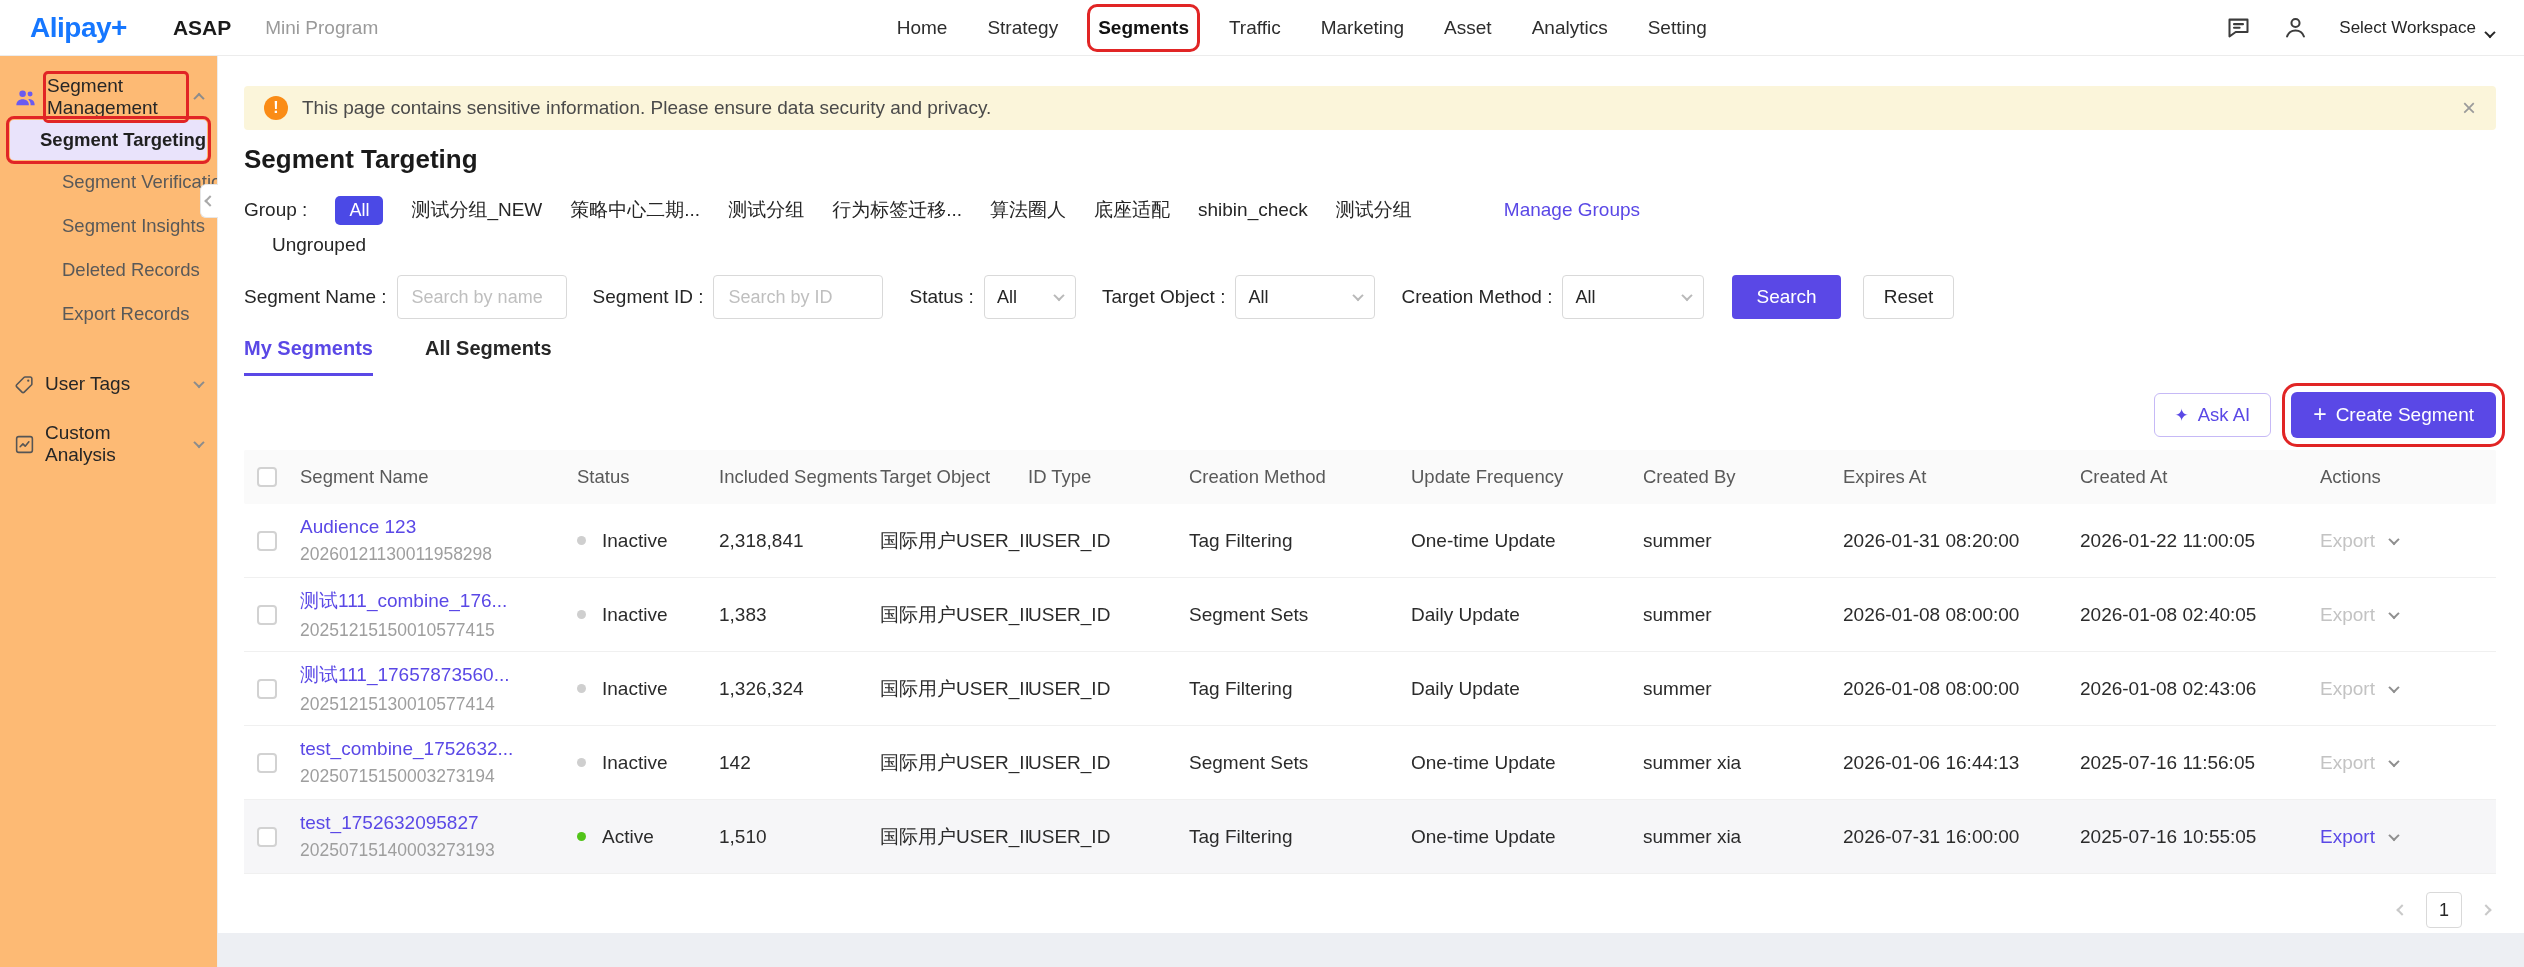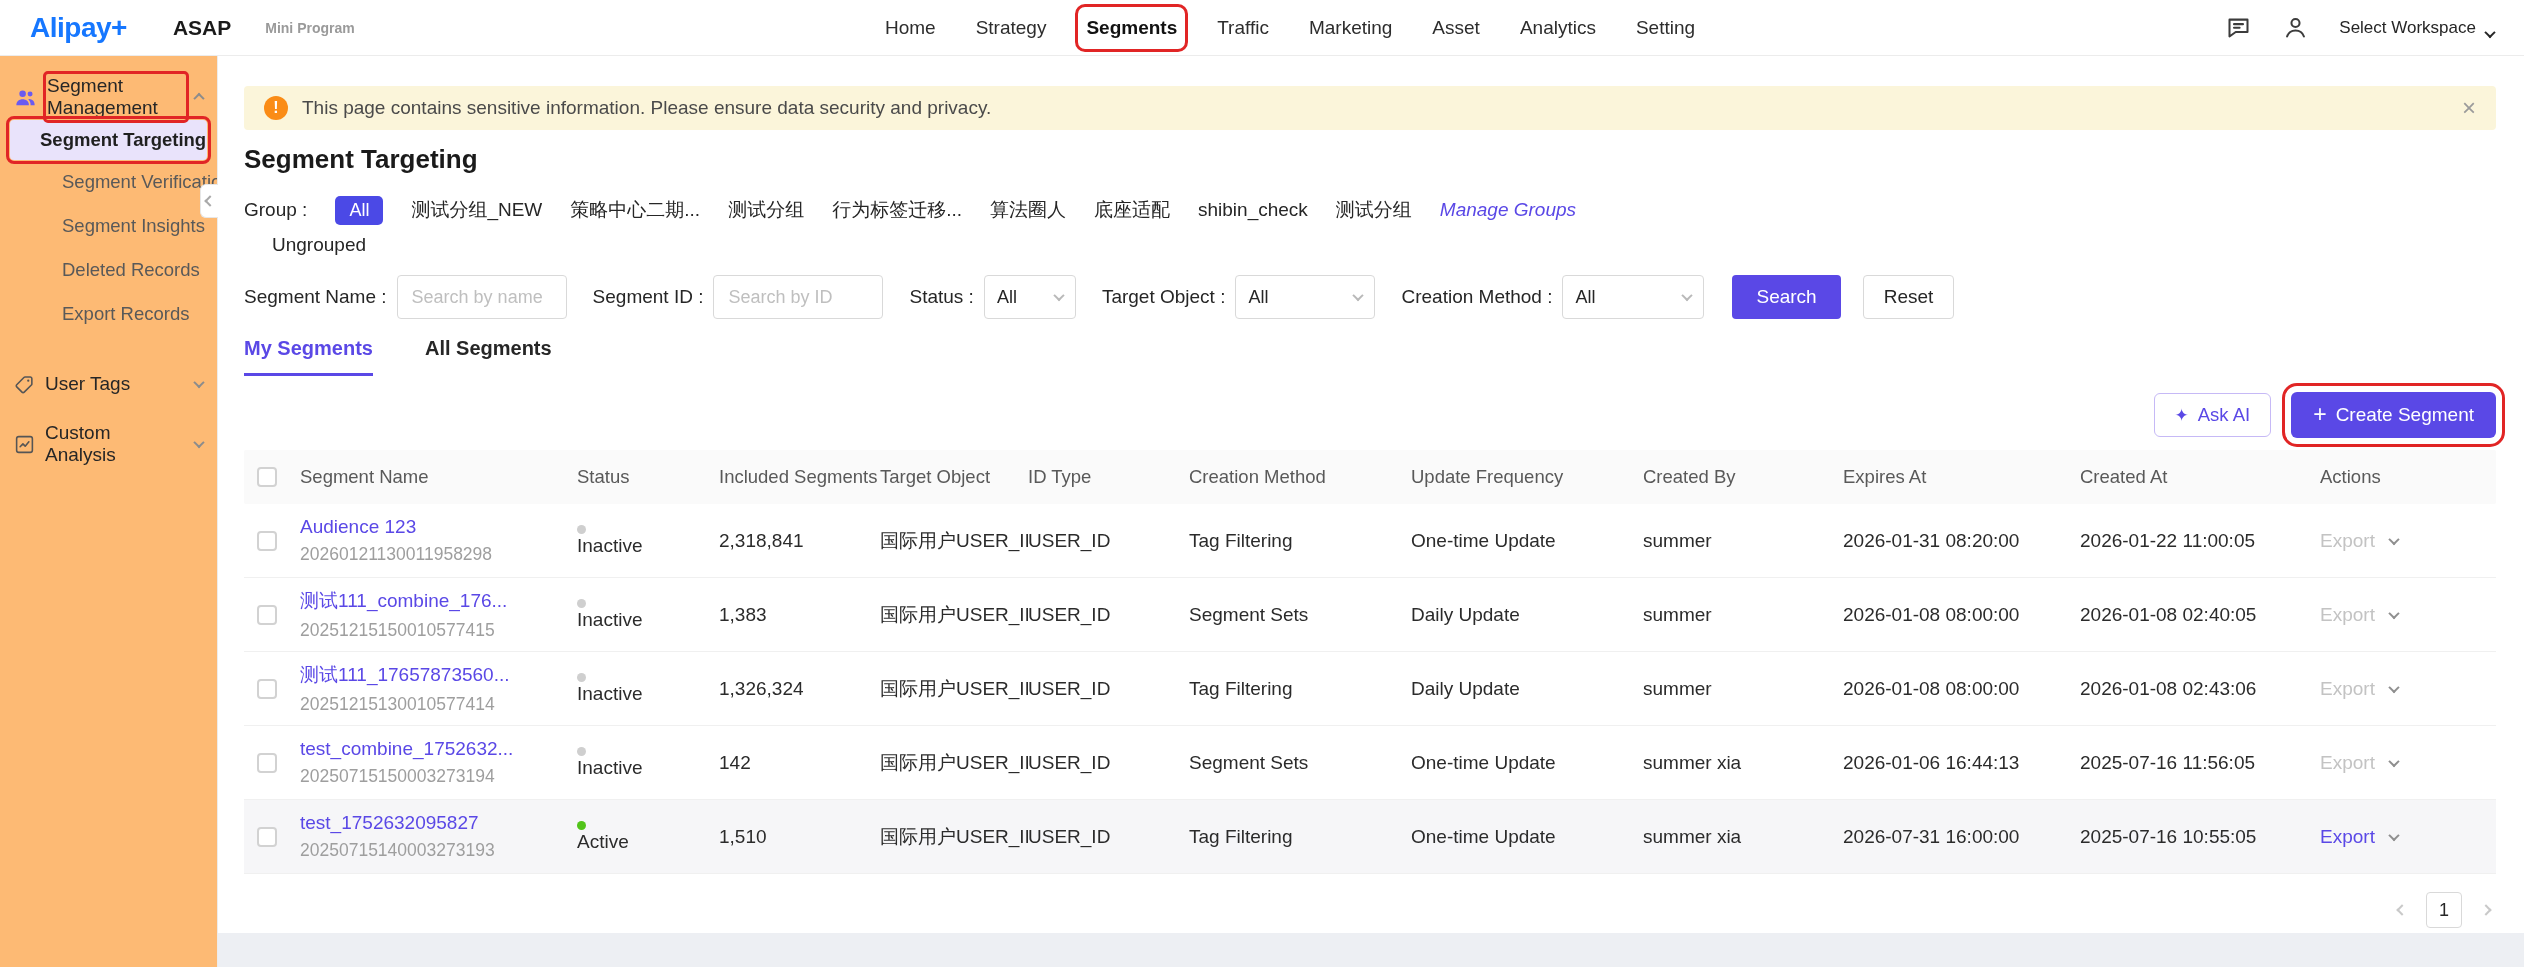--- a/index.html
+++ b/index.html
@@ -3,21 +3,21 @@
 <meta charset="utf-8">
 <style>
   * { box-sizing: border-box; margin: 0; padding: 0; }
   html,body { width:2524px; height:967px; overflow:hidden; }
   body { font-family:"Liberation Sans","DejaVu Sans",sans-serif; background:#ffffff; color:#262626; }
 
   
   .topnav { height:56px; display:flex; align-items:center; padding:0 30px; background:#fff; border-bottom:1px solid #ececec; position:relative; z-index:5; }
   .logo { font-size:28px; font-weight:800; color:#1677ff; letter-spacing:-0.5px; }
   .console-name { margin-left:46px; font-size:21px; font-weight:700; color:#1a1a1a; }
-  .console-sub { margin-left:34px; font-size:14px; color:#9a9a9a;font-weight:bold; }
+  .console-sub { margin-left:34px; font-size:19px; color:#9a9a9a; }
   .nav-center { flex:1; display:flex; justify-content:center; gap:36px; align-items:center; }
   .nav-item { font-size:19px; color:#2d2d2d; cursor:pointer; white-space:nowrap; padding:4px 2px; }
   .nav-item.active { font-weight:700; color:#111; }
   .nav-right { display:flex; align-items:center; gap:30px; }
   .icon-btn { display:flex; align-items:center; color:#3c3c3c; cursor:pointer; }
   .ws-select { display:flex; align-items:flex-end; gap:10px; font-size:17px; color:#262626; cursor:pointer; white-space:nowrap; }
 
   
   .chev { display:inline-block; width:10px; height:10px; border-right:2px solid currentColor; border-bottom:2px solid currentColor; }
   .chev.down  { transform:rotate(45deg) translate(-1px,-1px); }
@@ -52,21 +52,21 @@
 
   
   .page-title { margin-top:14px; font-size:26px; font-weight:700; color:#1a1a1a; }
 
   
   .groups { margin-top:20px; font-size:19px; }
   .group-line { display:flex; align-items:center; gap:28px; height:30px; }
   .group-label { color:#262626; white-space:nowrap; }
   .gpill { color:#262626; cursor:pointer; white-space:nowrap; }
   .gpill.selected { background:#4b49e6; color:#fff; padding:4px 14px; border-radius:5px; font-size:18px; }
-  .manage-link { color:#5a48e6; cursor:pointer; white-space:nowrap;font-style:italic; }
+  .manage-link { margin-left:64px; color:#5a48e6; cursor:pointer; white-space:nowrap; }
   .group-line2 { margin-top:6px; height:28px; display:flex; align-items:center; padding-left:28px; }
 
   
   .filters { margin-top:16px; display:flex; align-items:center; font-size:19px; color:#262626; }
   .filters label { margin-right:10px; white-space:nowrap; }
   .f-input { width:170px; height:44px; border:1px solid #d9d9d9; border-radius:4px; padding:0 14px; font-size:18px; font-family:inherit; color:#262626; outline:none; margin-right:26px; }
   .f-input::placeholder { color:#bfbfbf; }
   .f-select { height:44px; border:1px solid #d9d9d9; border-radius:4px; background:#fff; display:flex; align-items:center; justify-content:space-between; padding:0 12px; margin-right:26px; cursor:pointer; font-size:18px; }
   .f-select .chev { color:#b9b9b9; }
   .w-status { width:92px; } .w-target { width:140px; } .w-method { width:142px; }
@@ -93,21 +93,21 @@
   .tgrid { display:grid; grid-template-columns:56px 277px 142px 161px 148px 161px 222px 232px 200px 237px 240px 1fr; align-items:center; }
   .thead { background:#fafafa; height:54px; color:#595959; font-size:18.5px; border-radius:2px; }
   .thead > div { padding-right:10px; white-space:nowrap; overflow:hidden; }
   .trow { height:74px; border-bottom:1px solid #f0f0f0; font-size:19px; color:#2b2b2b; }
   .trow > div { padding-right:10px; white-space:nowrap; overflow:hidden; }
   .trow.hovered { background:#f6f6f8; }
   .cb-wrap { display:flex; justify-content:center; }
   .cb { width:20px; height:20px; border:2px solid #d2d2d2; border-radius:4px; background:#fff; cursor:pointer; }
   .seg-name { color:#5a48e6; cursor:pointer; margin-bottom:6px; }
   .seg-id { color:#9e9e9e; font-size:17.5px; }
-  .status-cell { display:flex; gap:1px;flex-direction:column; }
+  .status-cell { display:flex; align-items:center; gap:16px; }
   .dot { width:9px; height:9px; border-radius:50%; background:#cfcfcf; flex-shrink:0; }
   .dot.active { background:#52c41a; }
   .action-cell { display:flex; align-items:center; gap:15px; }
   .export-link { color:#c3c3c3; cursor:pointer; }
   .export-link.enabled { color:#5a48e6; }
   .action-cell .chev { color:#8f8f8f; cursor:pointer; }
 
   
   .pagination { margin-top:18px; display:flex; justify-content:flex-end; align-items:center; gap:20px; padding-right:6px; }
   .pg-arrow { color:#c9c9c9; cursor:pointer; display:flex; align-items:center; }

